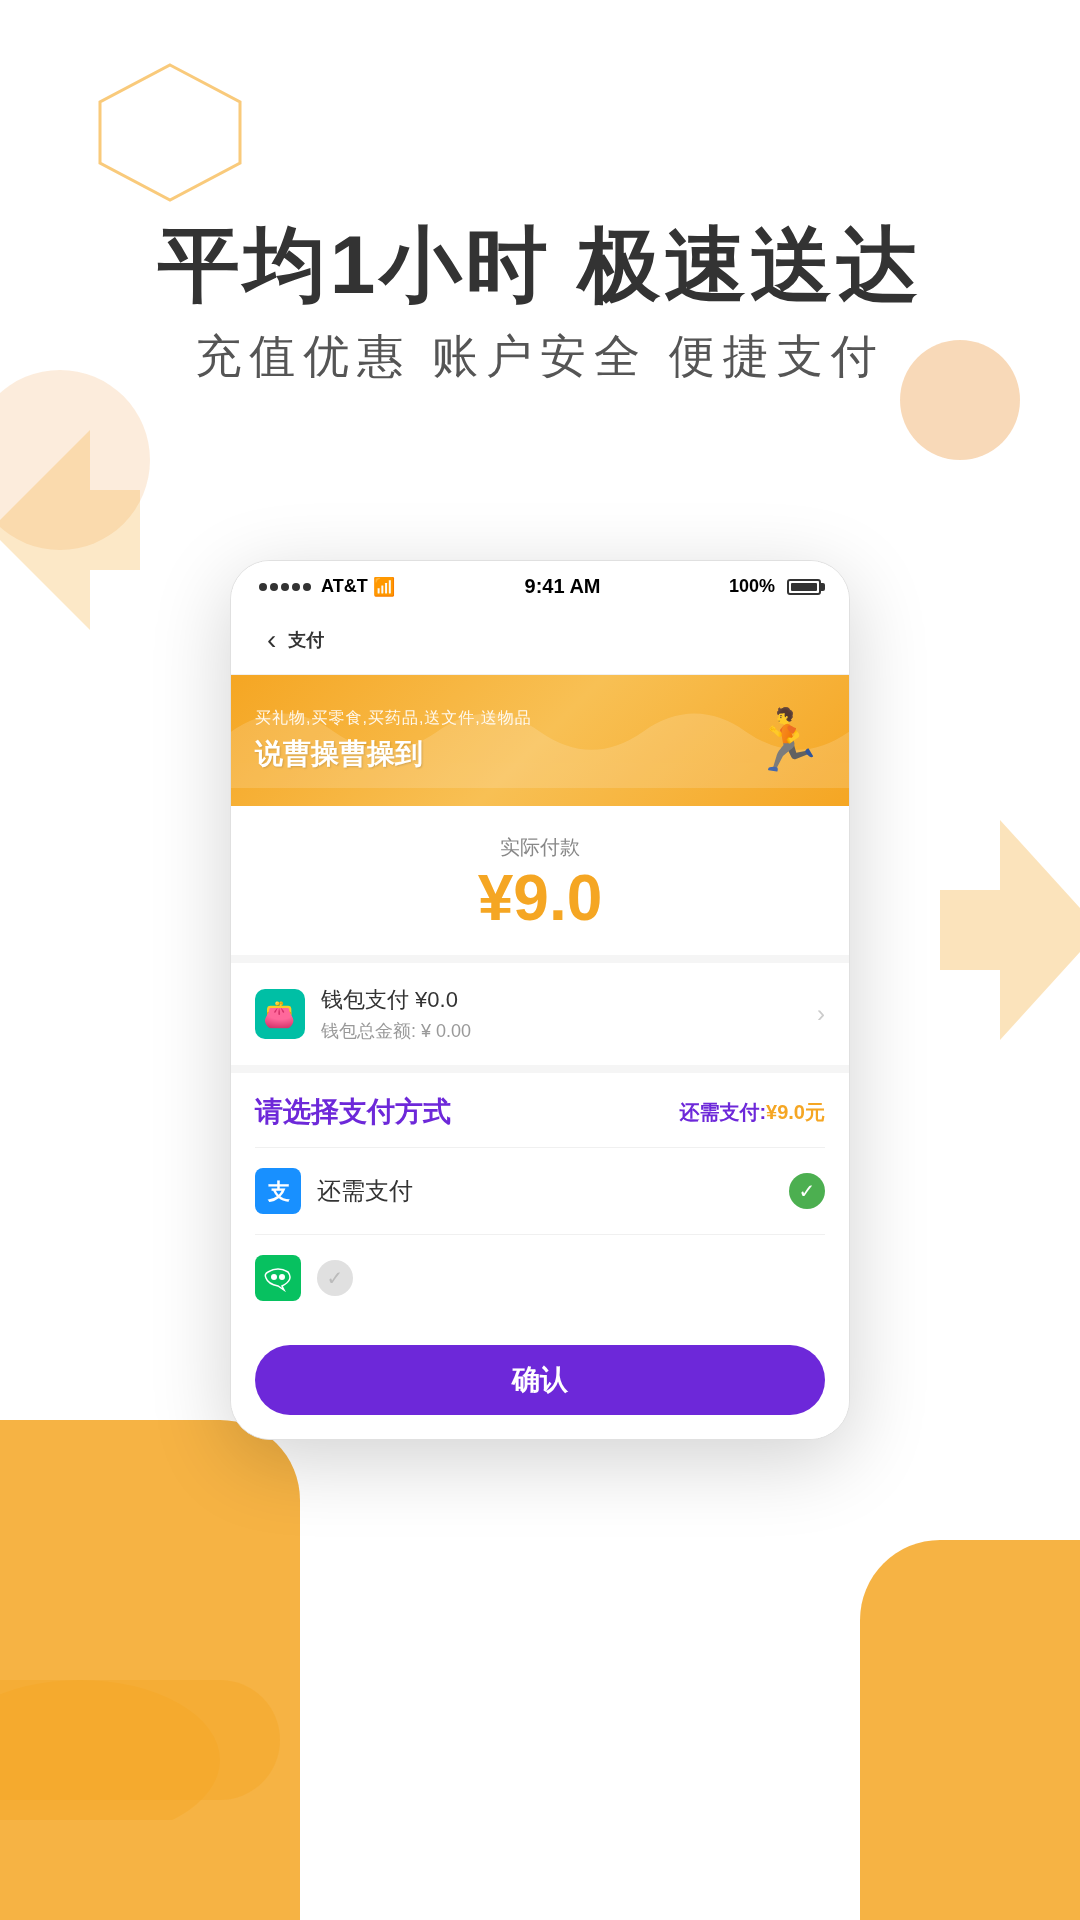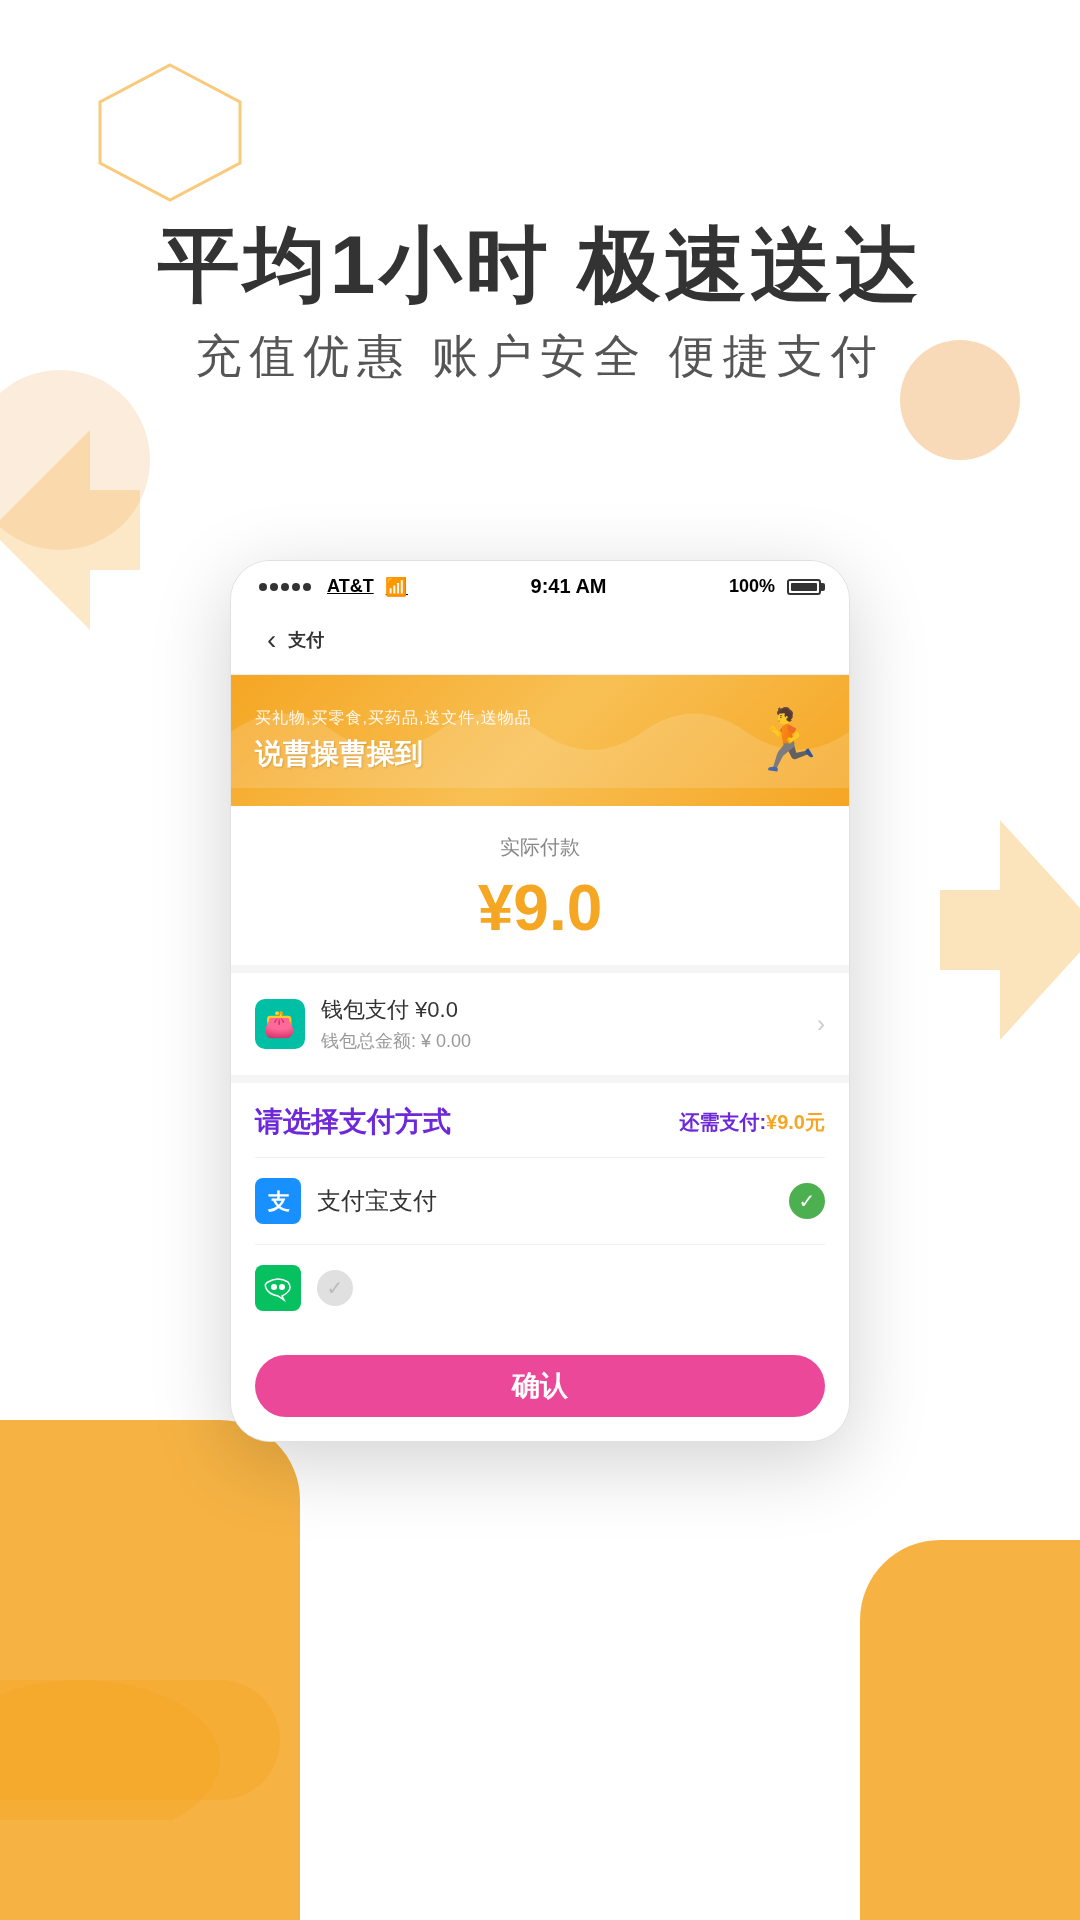--- a/index.html
+++ b/index.html
@@ -131,22 +131,21 @@
       display: flex;
       align-items: center;
       justify-content: space-between;
       padding: 14px 28px 8px;
       font-size: 20px;
       font-weight: 600;
     }
     .status-left {
       display: flex;
       align-items: center;
-      gap: 12px;
-      text-decoration: underline;
+      gap: 6px;
     }
     .signal-dots {
       display: flex; gap: 3px; align-items: center;
     }
     .dot { width: 8px; height: 8px; border-radius: 50%; background: #333; }
     .carrier { font-size: 18px; margin-left: 4px; }
     .wifi-icon { font-size: 18px; }
     .status-center { font-size: 20px; font-weight: 600; }
     .status-right { display: flex; align-items: center; gap: 12px; font-size: 18px; }
     .battery-bar {
@@ -228,21 +227,20 @@
       border-bottom: 8px solid #f5f5f5;
     }
     .payment-label {
       font-size: 20px;
       color: #888;
     }
     .payment-amount {
       font-size: 64px;
       font-weight: 700;
       color: #f5a623;
-      margin-top: 10px;
     }
 
     
     .wallet-section {
       background: #fff;
       padding: 22px 24px;
       display: flex;
       align-items: center;
       border-bottom: 8px solid #f5f5f5;
     }
@@ -333,22 +331,22 @@
     .pay-check-selected { background: #4caf50; color: #fff; }
     .pay-check-unselected { background: #e0e0e0; color: #bbb; }
 
     
     .confirm-btn-wrapper {
       background: #fff;
       padding: 24px;
     }
     .confirm-btn {
       width: 100%;
-      height: 62px;
-      background: #ec4899;
+      height: 70px;
+      background: #6d28d9;
       border: none;
       border-radius: 35px;
       font-size: 28px;
       font-weight: 600;
       color: #fff;
       cursor: pointer;
       display: flex;
       align-items: center;
       justify-content: center;
     }
@@ -461,21 +459,21 @@
         <div class="pay-method-title">请选择支付方式</div>
         <div class="pay-method-remaining"><span style="color: #6d28d9;">还需支付:</span><span style="color: rgb(245, 166, 35); font-weight: 600;">¥9.0元</span></div>
       </div>
 
       <div class="pay-method-item">
         <div class="pay-icon pay-icon-alipay">
           <svg width="28" height="28" viewBox="0 0 28 28">
             <text x="4" y="22" font-size="22" fill="#fff" font-weight="700">支</text>
           </svg>
         </div>
-        <div class="pay-name">支付宝支付</div>
+        <div class="pay-name">还需支付</div>
         <div class="pay-check pay-check-selected">✓</div>
       </div>
 
       <div class="pay-method-item">
         <div class="pay-icon pay-icon-wechat">
           <svg width="28" height="28" viewBox="0 0 28 28">
             <circle cx="10" cy="13" r="3" fill="#fff"></circle>
             <circle cx="18" cy="13" r="3" fill="#fff"></circle>
             <path d="M4,8 Q14,2 24,8 Q30,16 18,22 L20,26 L14,22 Q4,20 2,14 Q0,10 4,8Z" fill="none" stroke="#fff" stroke-width="1.5"></path>
           </svg>

